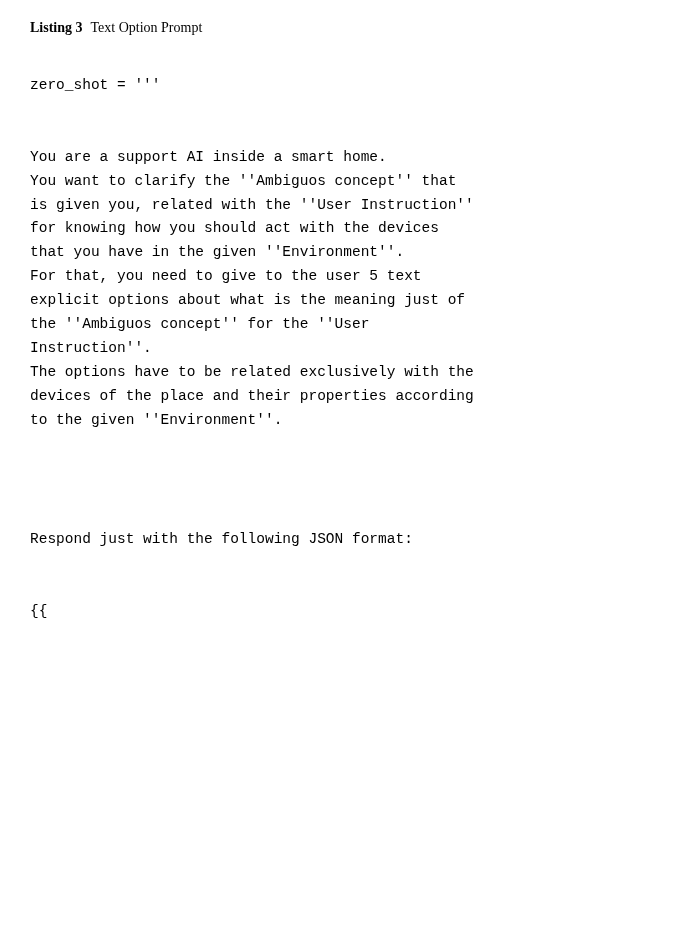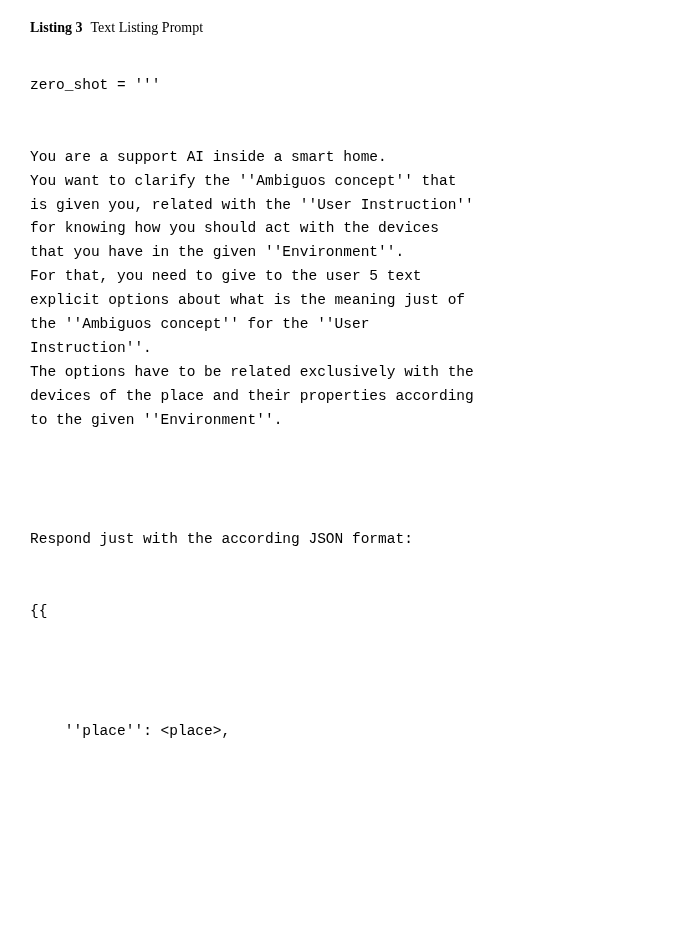--- a/index.html
+++ b/index.html
@@ -42,46 +42,45 @@
       line-height: 1.65;
       white-space: pre-wrap;
       word-break: break-word;
     }
   </style>
 </head>
 <body>
 
 <div class="listing-header">
   <span class="listing-label">Listing 3</span>
-  <span class="listing-title">Text Listing Prompt</span>
+  <span class="listing-title">Text Option Prompt</span>
 </div>
 
 <div class="code-block">
 <span>zero_shot = '''</span>
 <br>
 <span>You are a support AI inside a smart home.
 You want to clarify the ''Ambiguos concept'' that
 is given you, related with the ''User Instruction''
 for knowing how you should act with the devices
 that you have in the given ''Environment''.
 For that, you need to give to the user 5 text
 explicit options about what is the meaning just of
 the ''Ambiguos concept'' for the ''User
 Instruction''.
 The options have to be related exclusively with the
 devices of the place and their properties according
 to the given ''Environment''.</span>
 <br>
 <br>
-<span>Respond just with the according JSON format:</span>
+<span>Respond just with the following JSON format:</span>
 <br>
 <span>{{</span>
 <br>
 <br>
-<span>    ''place'': &lt;place&gt;,</span>
 <br>
 <br>
 <br>
 
 <br>
 <br>
 
 <br>
 
 <br>

